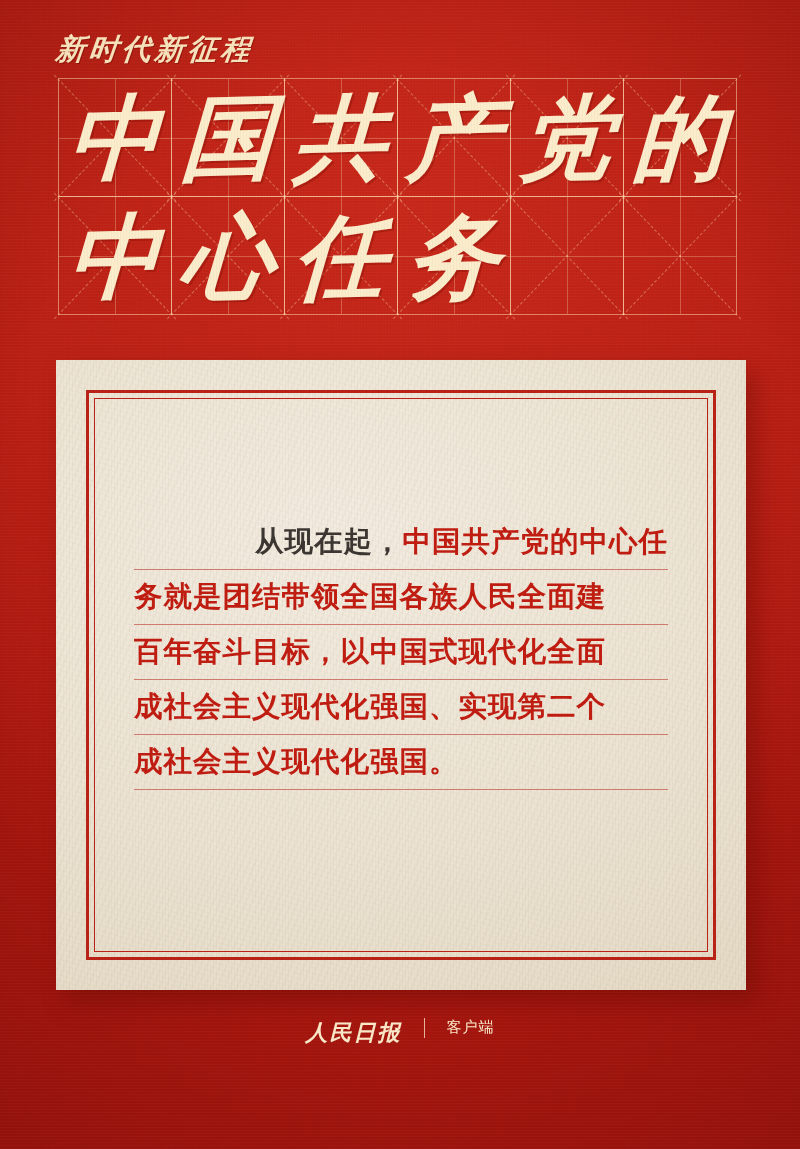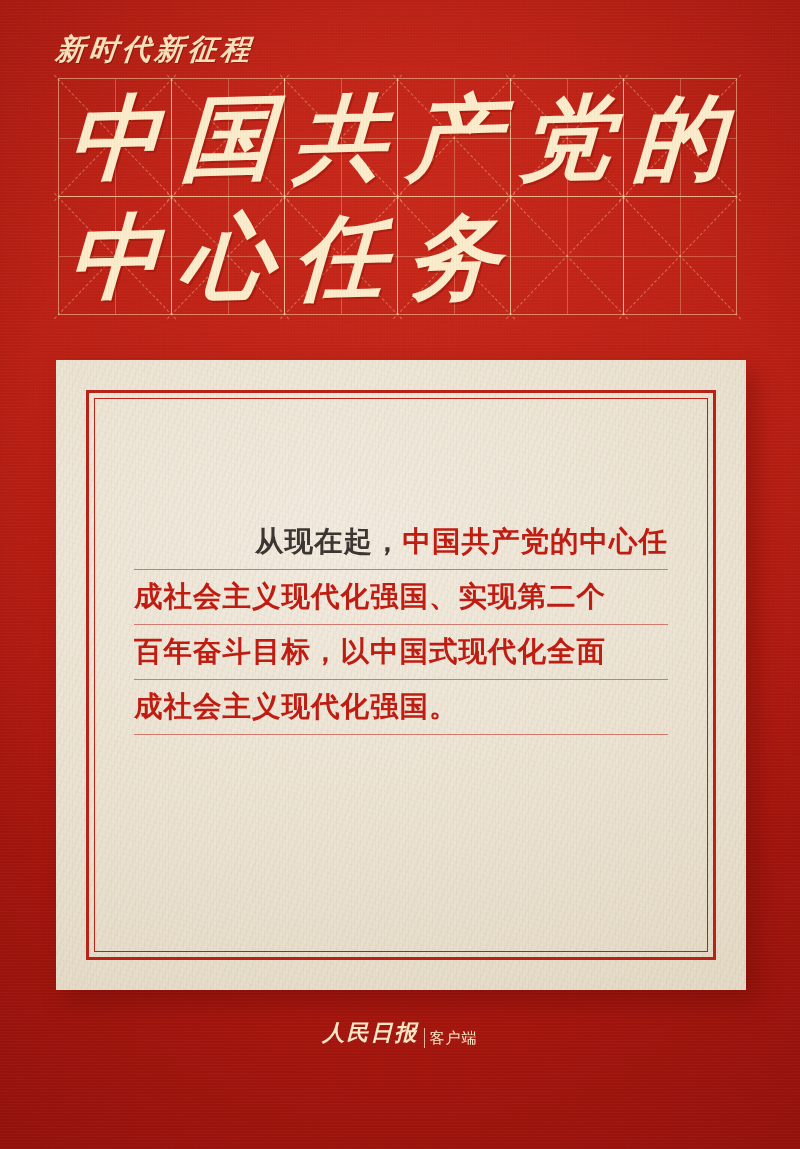--- a/index.html
+++ b/index.html
@@ -186,22 +186,22 @@
   .footer {
     position: absolute;
     left: 0;
     right: 0;
     top: 1018px;
     text-align: center;
     z-index: 3;
   }
   .footer-inner {
     display: inline-flex;
-    align-items: flex-end;
-    gap: 5px;
+    align-items: flex-start;
+    gap: 22px;
     color: #f7e3c0;
   }
   .brand-mark {
     font-family: "DejaVu Serif", serif;
     font-weight: bold;
     font-style: italic;
     font-size: 22px;
     letter-spacing: 2px;
     color: #f9e8c8;
   }
@@ -298,22 +298,23 @@
     </div>
   </div>
 
   <div class="card">
     <div class="card-border">
       <div class="card-border-inner"></div>
     </div>
 
     <div class="quote">
       <div class="qline first"><span class="lead">从现在起，</span><span>中国共产党的中心任</span></div>
+      <div class="qline"><span>务就是团结带领全国各族人民全面建</span></div>
+      <div class="qline"><span>百年奋斗目标，以中国式现代化全面</span></div>
       <div class="qline"><span>成社会主义现代化强国、实现第二个</span></div>
-      <div class="qline"><span>百年奋斗目标，以中国式现代化全面</span></div>
       <div class="qline"><span>成社会主义现代化强国。</span></div>
     </div>
   </div>
 
   <div class="footer">
     <div class="footer-inner">
       <span class="brand-mark">人民日报</span>
       <span class="brand-divider"></span>
       <span class="brand-sub">客户端</span>
     </div>

